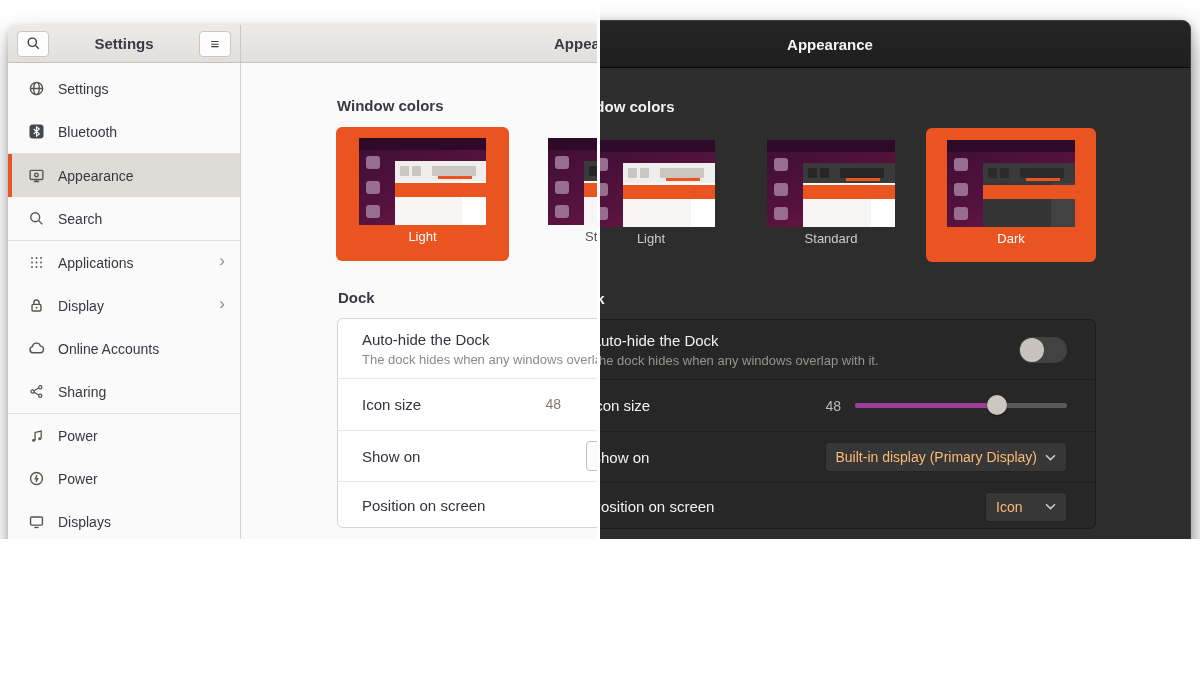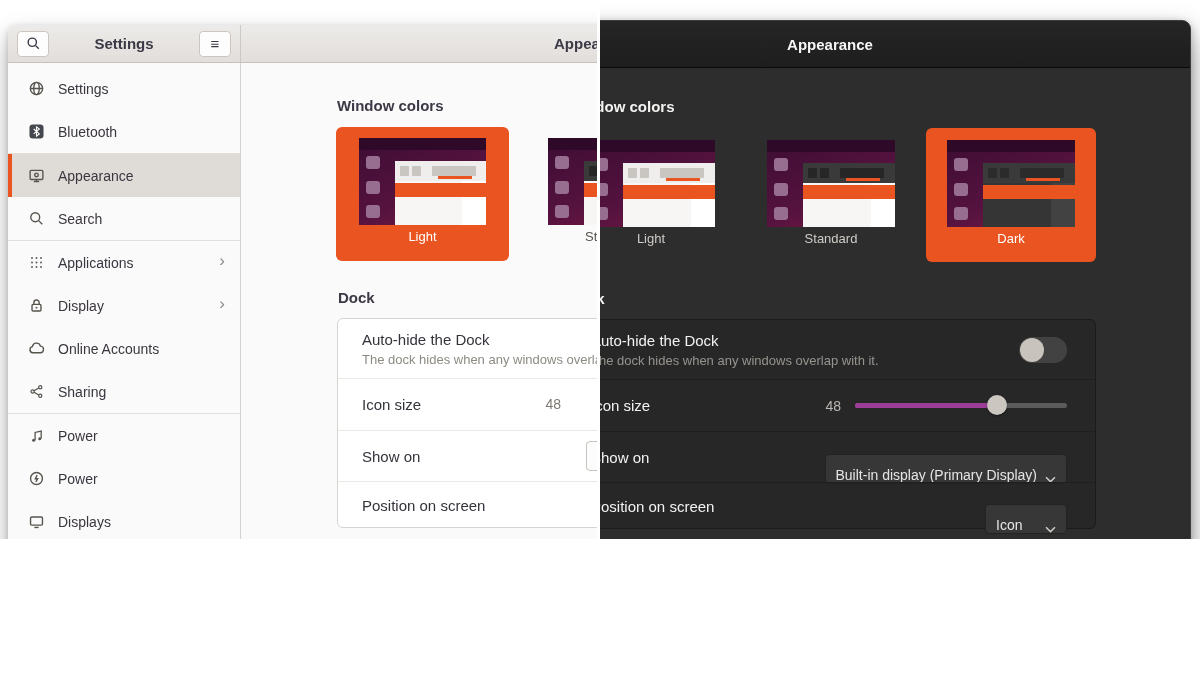--- a/index.html
+++ b/index.html
@@ -112,22 +112,22 @@
   .toggle-knob { position:absolute; left:1px; top:1px; width:24px; height:24px; border-radius:50%; background:#c9c3bd; }
 
   .slider-group { position:absolute; right:28px; top:50%; transform:translateY(-50%); display:flex; align-items:center; }
   .slider-val { font-size:14px; color:#bcb8b4; margin-right:14px; }
   .slider-track { position:relative; width:212px; height:5px; border-radius:3px; background:#5b5b5b; cursor:pointer; }
   .slider-fill { position:absolute; left:0; top:0; height:5px; border-radius:3px; background:#9c3e97; width:67%; }
   .slider-knob { position:absolute; left:calc(67% - 10px); top:-8px; width:20px; height:20px; border-radius:50%;
     background:#ccc6c0; box-shadow:0 1px 2px rgba(0,0,0,.5); }
 
   .dd-dark { position:absolute; right:28px; top:50%; transform:translateY(-50%); height:30px;
-    background:#373737; border:1px solid #232323; border-radius:4px; color:#e5e5e5; font-size:14px;
-    display:flex; align-items:flex-end; padding:0 10px; cursor:pointer; white-space:nowrap;margin-top:12px; }
+    background:#373737; border:1px solid #232323; border-radius:4px; color:#fdba74; font-size:14px;
+    display:flex; align-items:center; padding:0 10px; cursor:pointer; white-space:nowrap; }
   .dd-dark .chev { margin-left:8px; display:flex; }
   .dd-left { width:82px; justify-content:space-between; }
 
   svg.icn { display:block; }
 </style>
 </head>
 <body>
 
 <div class="page">
 

